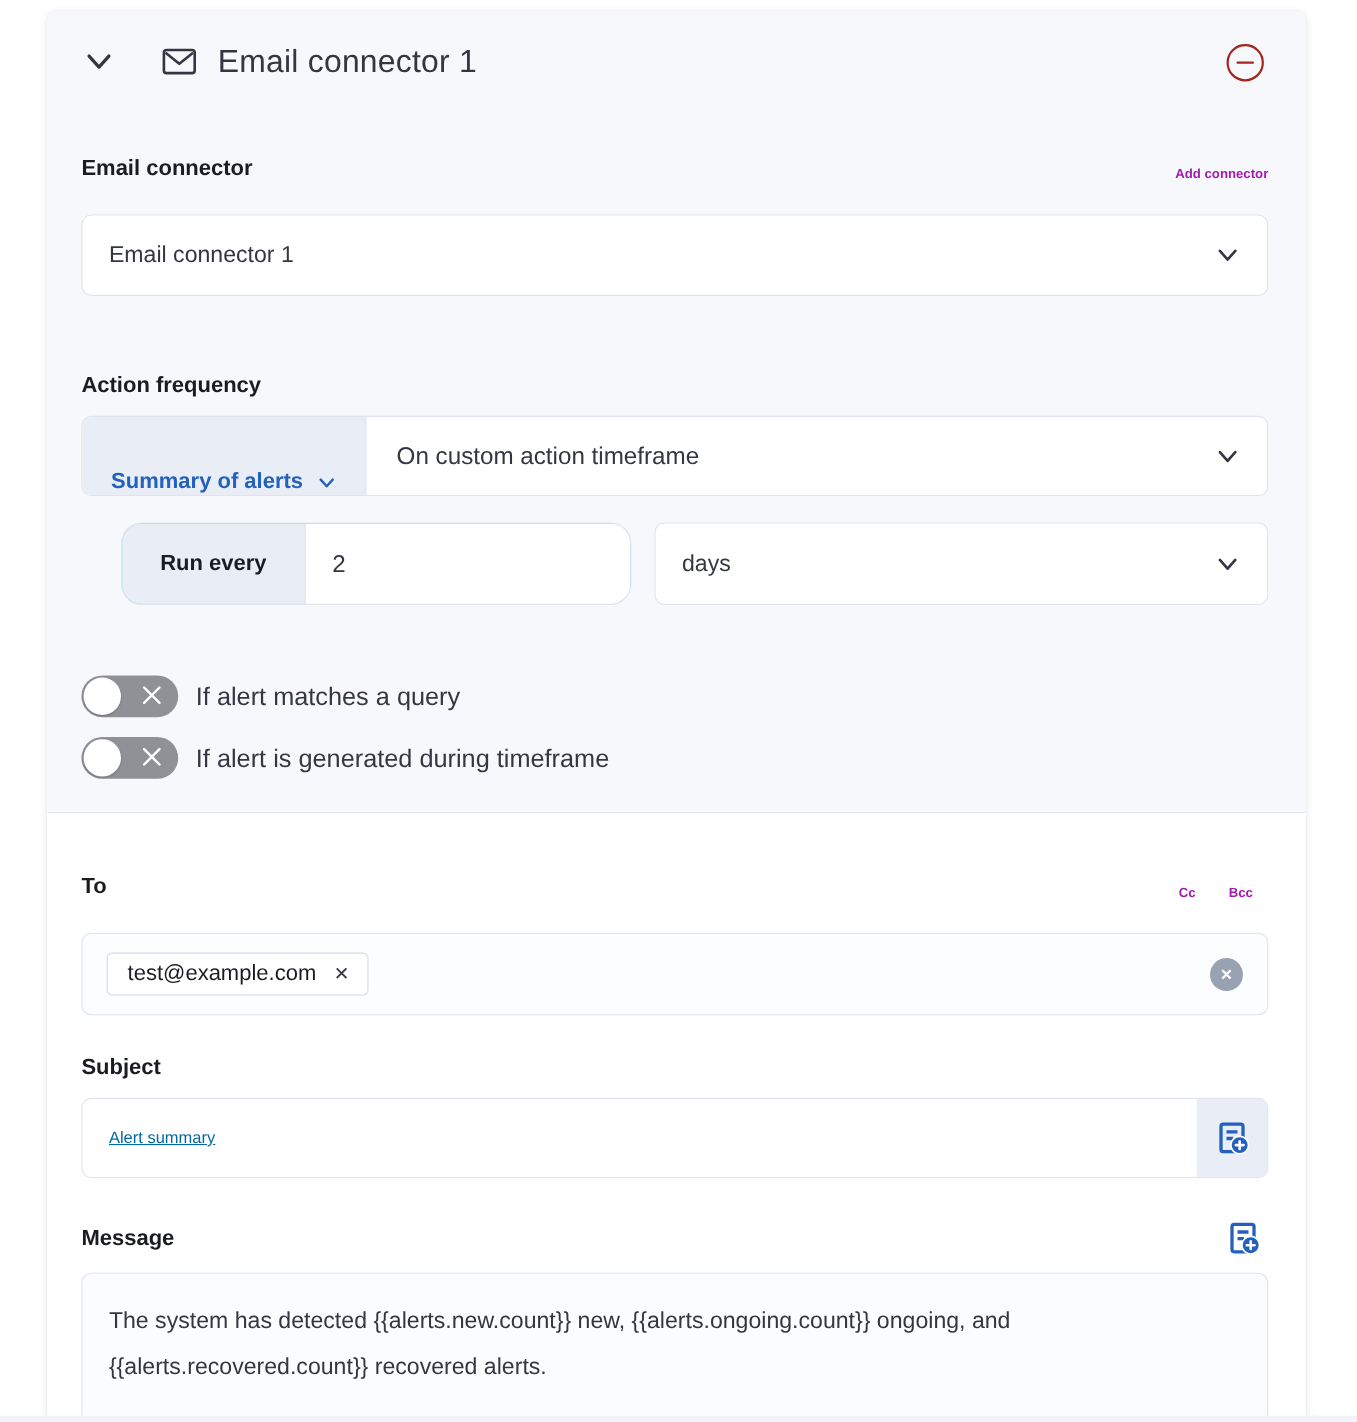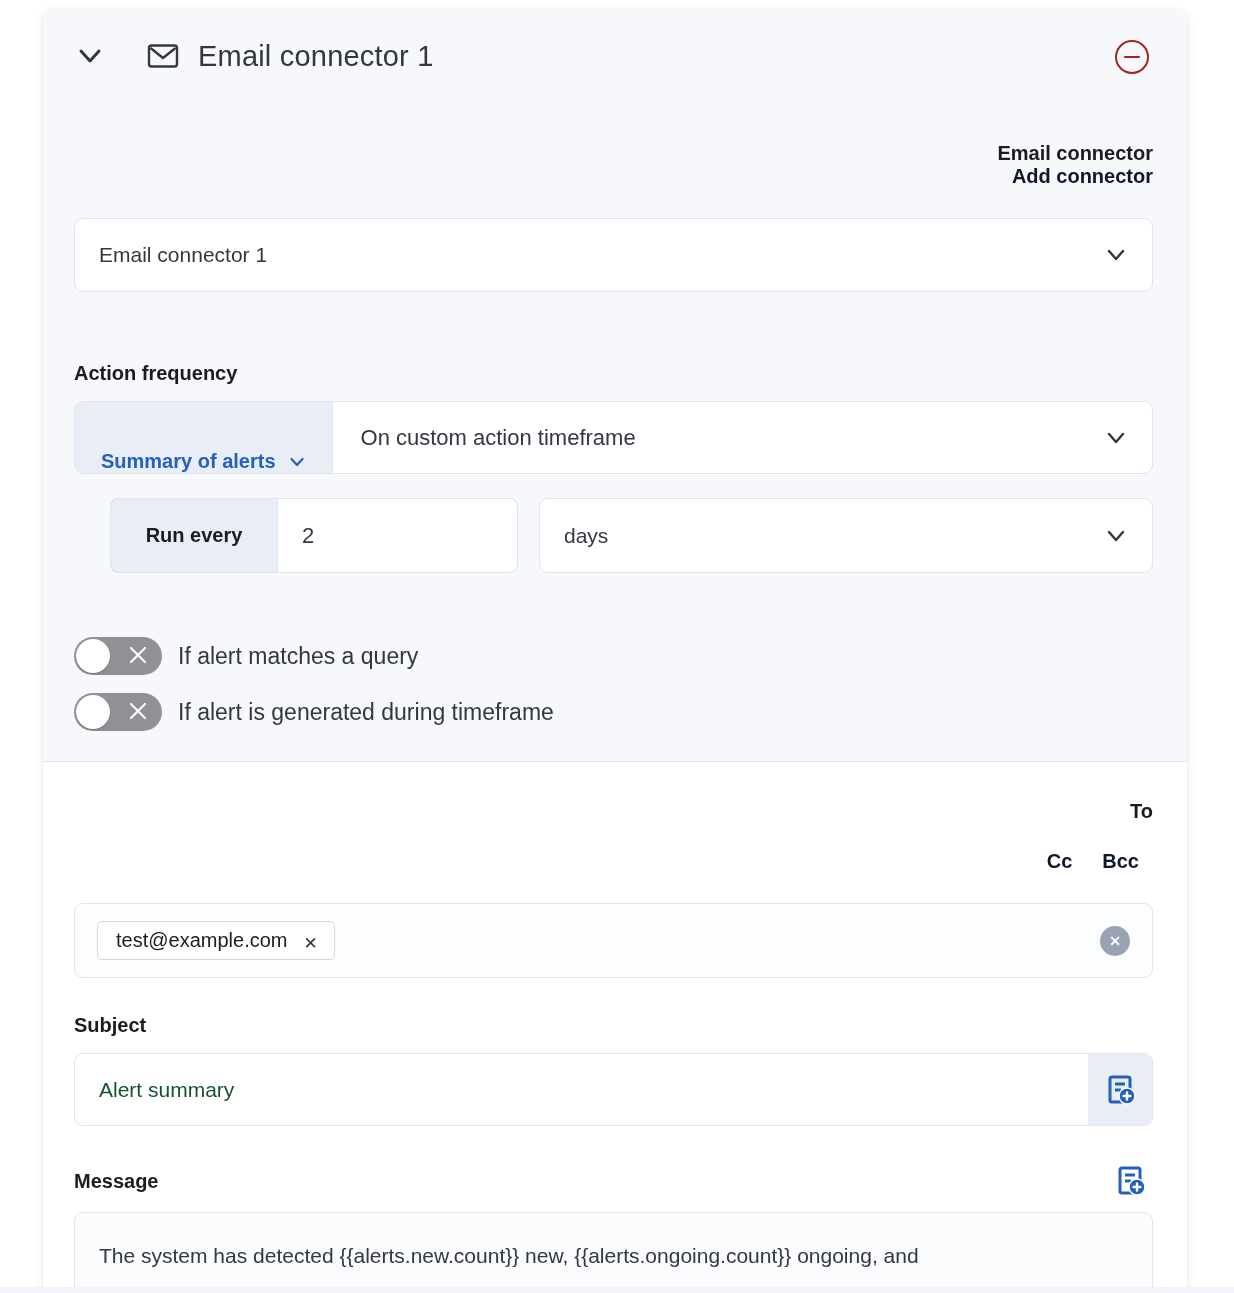--- a/index.html
+++ b/index.html
@@ -38,22 +38,22 @@
   .hdr-title { font-size: 29px; font-weight: 400; color: #343741; margin-left: 17px; letter-spacing: 0.2px; }
   .remove-btn {
     position: absolute; right: 38px; top: 30px;
     width: 34px; height: 34px; border-radius: 50%;
     border: 2.5px solid #a4251d; background: transparent; cursor: pointer;
     display: flex; align-items: center; justify-content: center;
   }
   .remove-btn .bar { width: 16px; height: 2.5px; background: #a4251d; border-radius: 1px; }
   
   .lbl { font-size: 20px; font-weight: 700; color: #1a1c21; }
-  .row-between { display: flex; align-items: flex-end; justify-content: space-between; flex-direction: column; }
-  .link { color: #0f172a; font-size: 20px; font-weight: 600; text-decoration: none; cursor: pointer; background: none; border: none; font-family: inherit; }
+  .row-between { display: flex; align-items: flex-end; justify-content: space-between; }
+  .link { color: #a21caf; font-size: 12px; font-weight: 600; text-decoration: none; cursor: pointer; background: none; border: none; font-family: inherit; }
   
   .field {
     height: 74px; background: #ffffff;
     border: 1px solid #e0e4ee; border-radius: 9px;
     display: flex; align-items: center;
     font-size: 21px; color: #343741;
     position: relative;
   }
   .field .val { padding-left: 24px; flex: 1; }
   .sel-chev { width: 24px; height: 24px; margin-right: 24px; flex: none; }
@@ -65,41 +65,41 @@
   .prepend {
     background: #e9edf6; border-right: 1px solid #e0e4ee;
     display: flex; align-items: flex-end; padding: 0 26px; flex: none;
   }
   .prepend-link { color: #2361bd; font-size: 20px; font-weight: 600; background: none; border: none; cursor: pointer; font-family: inherit; display: flex; align-items: center; gap: 12px; }
   .prepend-link svg { width: 18px; height: 18px; }
   .freq-sel { flex: 1; display: flex; align-items: center; cursor: pointer; }
   .freq-sel .val { padding-left: 28px; flex: 1; font-size: 22px; }
   
   .runevery-row { display: flex; margin-top: 24px; margin-left: 36px; gap: 21px; height: 75px; }
-  .runevery-group { display: flex; width: 408px; border: 1px solid #e0e4ee; border-radius: 8px; background: #7dd3fc; overflow: hidden; flex: none; }
+  .runevery-group { display: flex; width: 464px; border: 1px solid #e0e4ee; border-radius: 19px; background: #7dd3fc; overflow: hidden; flex: none; }
   .runevery-prepend { background: #e9edf6; border-right: 1px solid #e0e4ee; width: 167px; display: flex; align-items: center; justify-content: center; font-size: 20px; font-weight: 700; color: #1a1c21; flex: none; }
   .runevery-input { border: none; outline: none; flex: 1; font-size: 22px; padding-left: 24px; font-family: inherit; color: #343741; background: #fff; min-width: 0; }
   .unit-select { flex: 1; height: 75px; }
   
   .toggles { margin-top: 64px; }
   .toggle-row { display: flex; align-items: center; margin-bottom: 18px; }
   .switch { width: 88px; height: 38px; border-radius: 19px; background: #8f9196; position: relative; border: none; cursor: pointer; flex: none; }
   .switch .thumb { position: absolute; left: 2px; top: 2px; width: 34px; height: 34px; border-radius: 50%; background: #ffffff; box-shadow: 0 1px 2px rgba(0,0,0,0.2); }
   .switch .x { position: absolute; right: 13px; top: 7px; width: 22px; height: 22px; }
   .toggle-label { font-size: 23px; color: #343741; margin-left: 16px; }
   
   .links-right { display: flex; gap: 30px; margin-right: 14px; margin-top: 27px; }
   .combo { margin-top: 30px; height: 75px; border: 1px solid #e0e4ee; border-radius: 9px; background: #fcfdfe; display: flex; align-items: center; padding: 0 22px; }
-  .pill { display: inline-flex; align-items: flex-end; gap: 14px; background: #ffffff; border: 1px solid #d3dae6; border-radius: 5px; padding: 7px 14px 7px 18px; font-size: 20px; color: #1a1c21; }
+  .pill { display: inline-flex; align-items: center; gap: 14px; background: #ffffff; border: 1px solid #d3dae6; border-radius: 5px; padding: 7px 14px 7px 18px; font-size: 20px; color: #1a1c21; }
   .pill-x { background: none; border: none; cursor: pointer; font-size: 17px; color: #343741; padding: 0 2px; font-family: inherit; line-height: 1; }
   .combo-clear { margin-left: auto; width: 30px; height: 30px; border-radius: 50%; background: #98a2b3; border: none; cursor: pointer; color: #ffffff; font-size: 14px; font-weight: 700; display: flex; align-items: center; justify-content: center; line-height: 1; }
   
   .mt-subject { margin-top: 36px; }
   .subject-field { margin-top: 16px; height: 73px; border: 1px solid #e0e4ee; border-radius: 9px; background: #ffffff; display: flex; align-items: stretch; overflow: hidden; }
-  .subject-input { border: none; outline: none; flex: 1; font-size: 21px; padding-left: 24px; font-family: inherit; color: #14532d; background: transparent; }
+  .subject-input { border: none; outline: none; flex: 1; font-size: 15px; padding-left: 24px; font-family: inherit; color: #0369a1; background: transparent; text-decoration: underline; }
   .append { width: 64px; background: #e9edf6; display: flex; align-items: center; justify-content: center; border: none; cursor: pointer; flex: none; }
   .append svg, .msg-icon-btn svg { width: 34px; height: 34px; }
   
   .msg-row { margin-top: 38px; display: flex; align-items: center; justify-content: space-between; }
   .msg-icon-btn { background: none; border: none; cursor: pointer; margin-right: 6px; padding: 0; display: flex; }
   .msg-area {
     margin-top: 14px; width: 100%; height: 210px; resize: none;
     border: 1px solid #e0e4ee; border-radius: 9px; background: #fbfcfe;
     font-family: inherit; font-size: 21px; line-height: 42px; color: #343741;
     padding: 22px 24px; outline: none;

